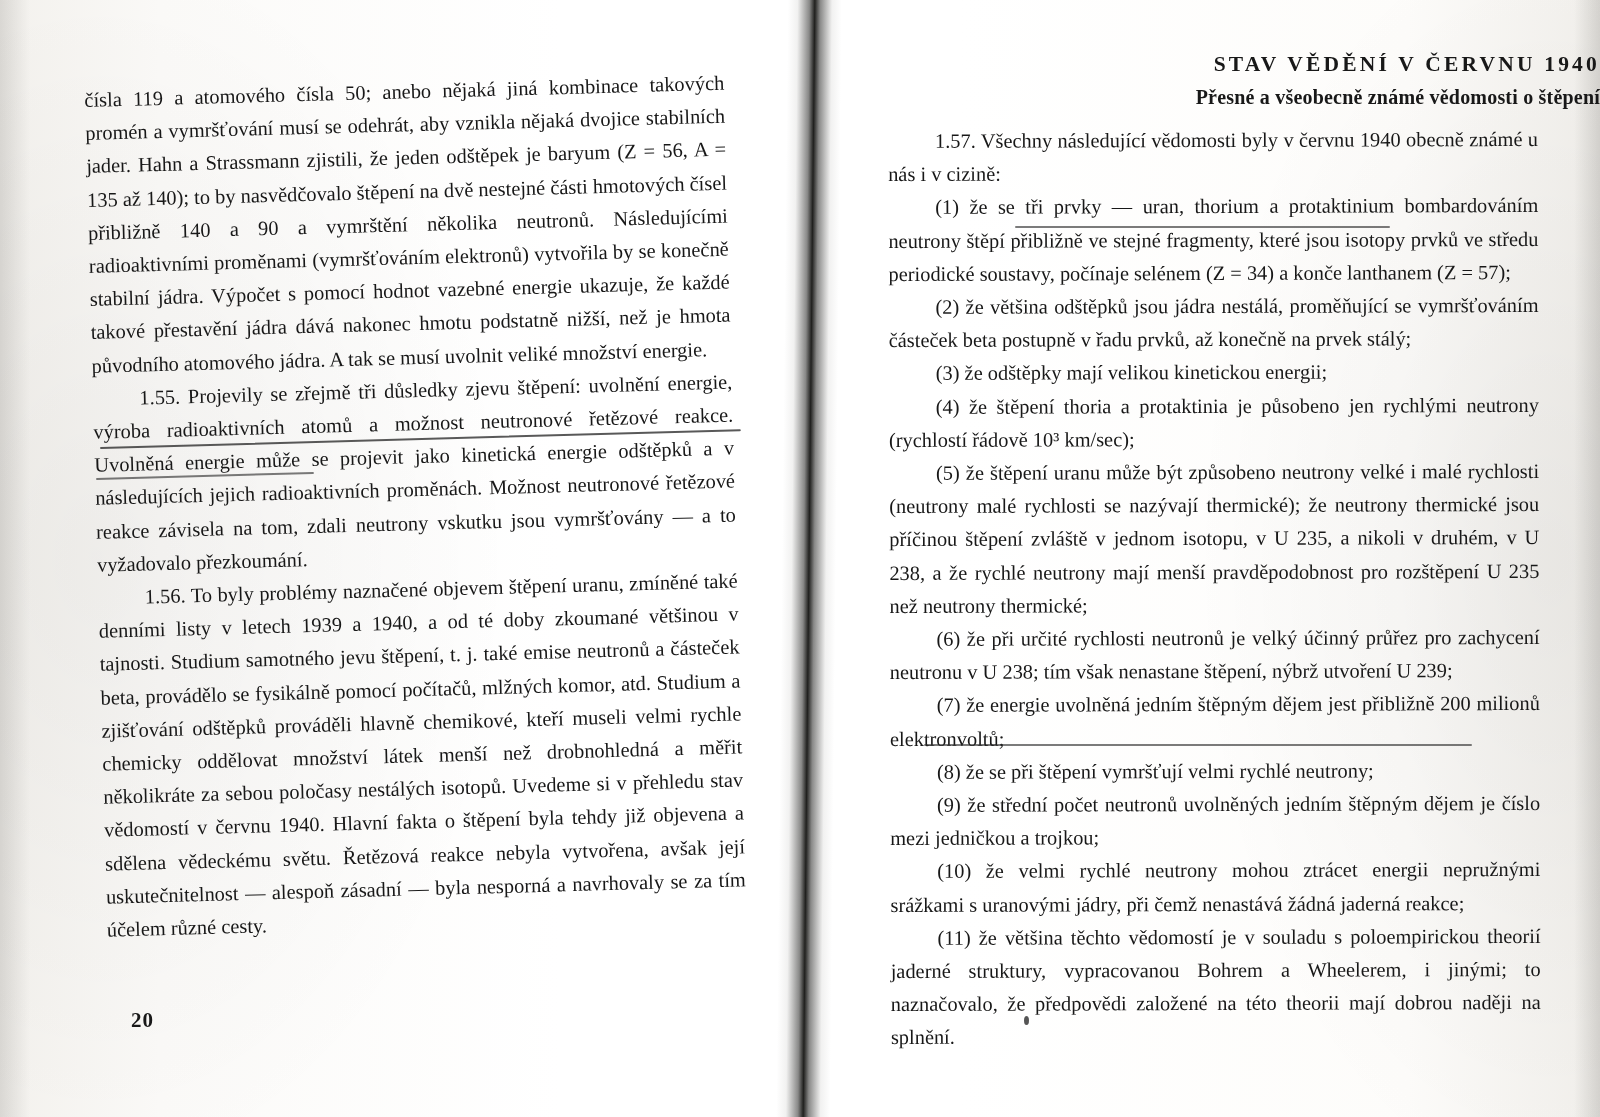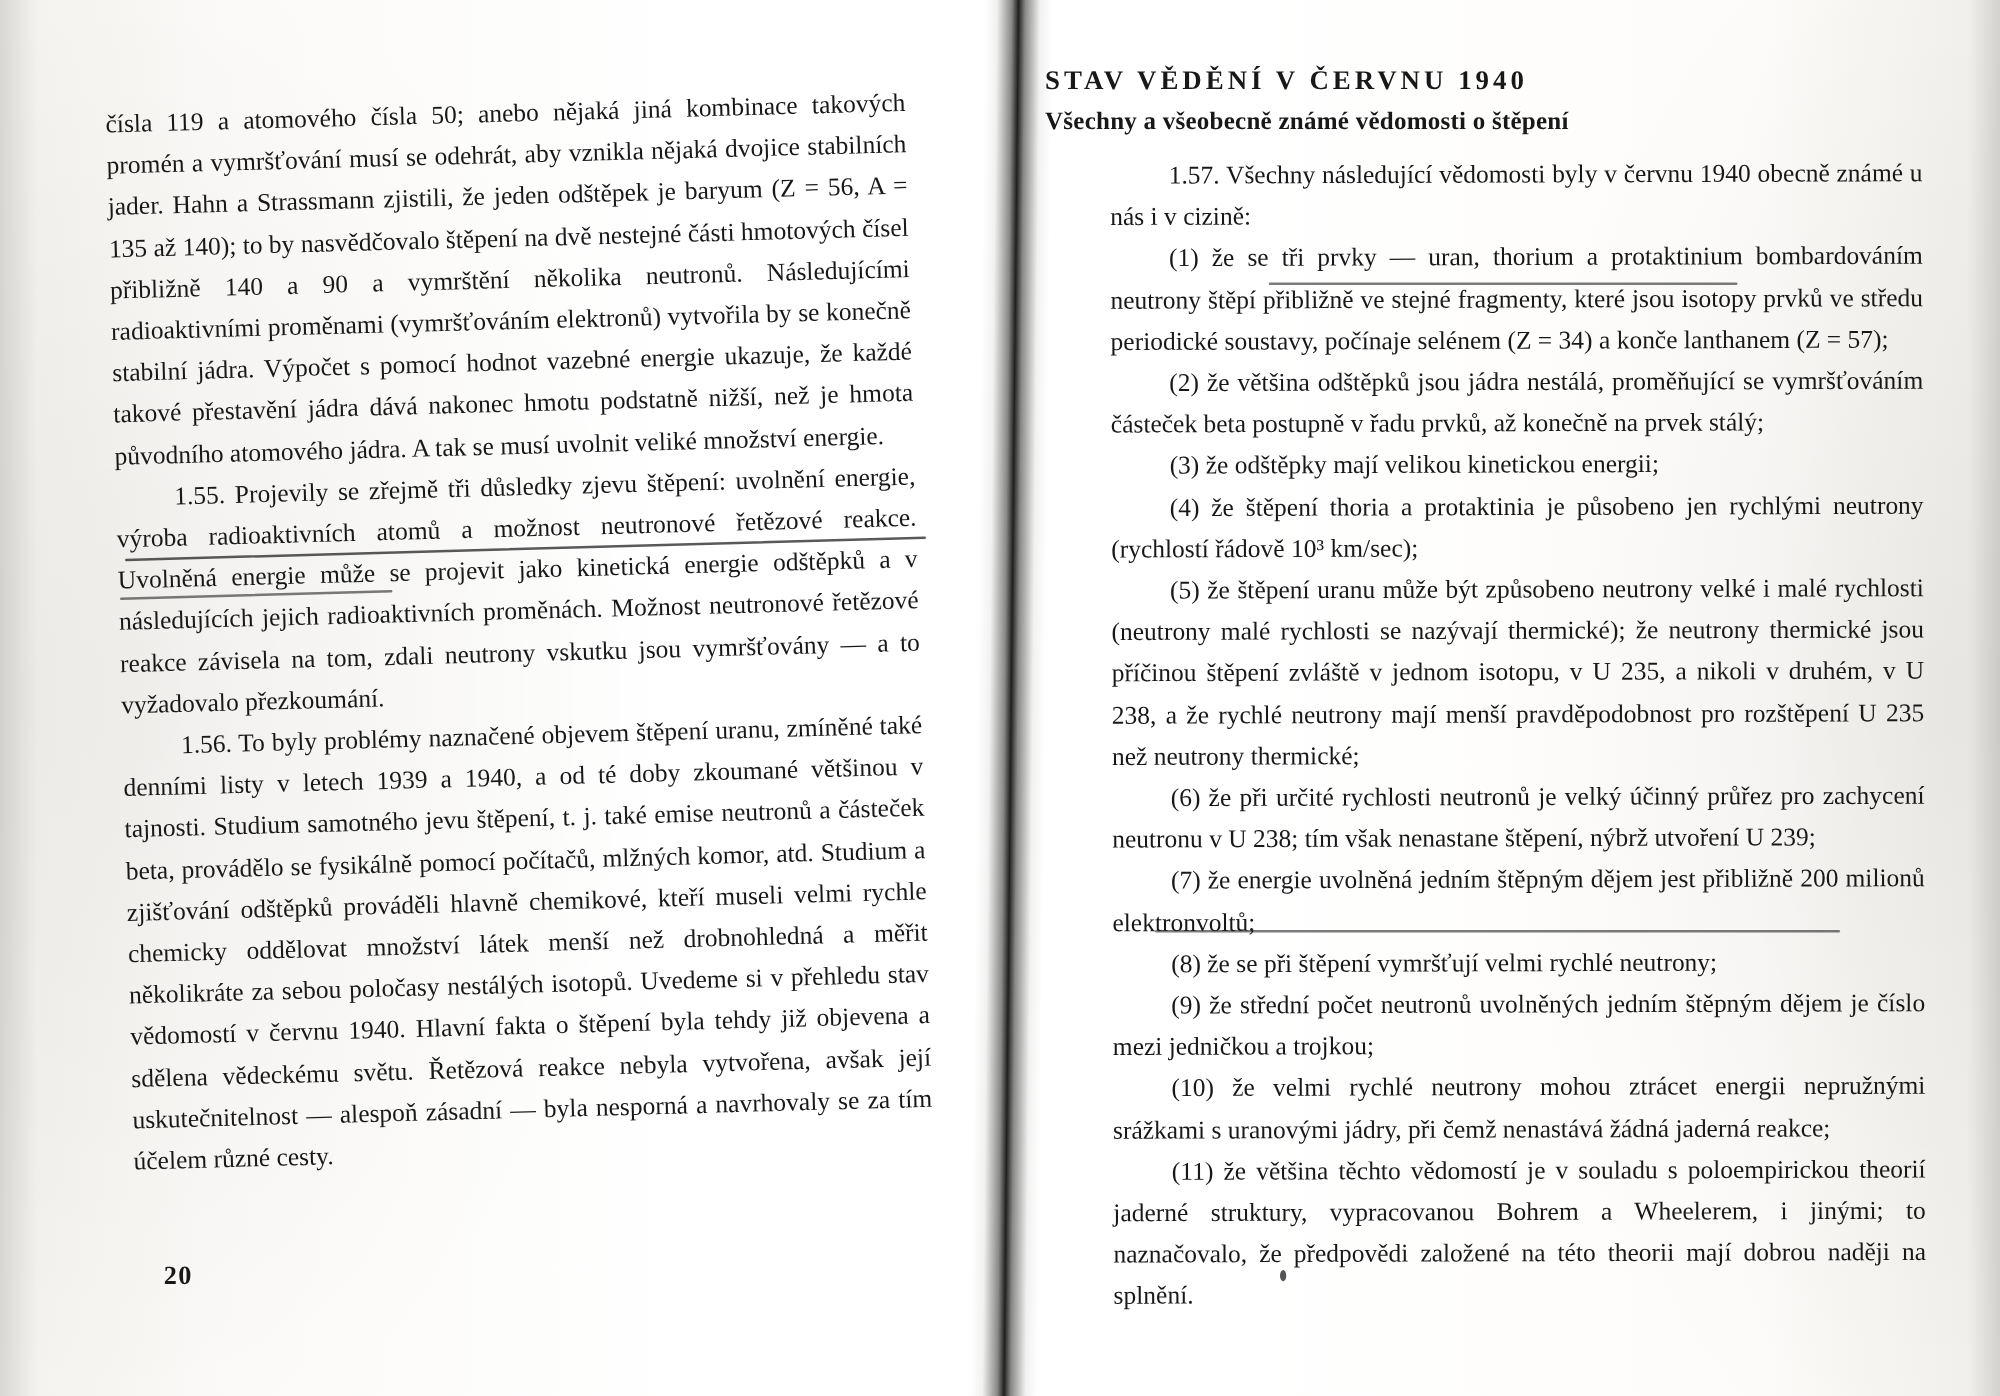--- a/index.html
+++ b/index.html
@@ -73,21 +73,21 @@
   }
   #left-body p { margin: 0; }
   #left-body p.indent { text-indent: 2.3em; }
 
   
   #right-head {
     position: absolute;
     left: 0;
     top: 52px;
     width: 764px;
-    text-align: left;
+    text-align: right;
   }
   #right-title {
     font-size: 21.5px;
     font-weight: bold;
     letter-spacing: 3.2px;
     margin-bottom: 9px;
   }
   #right-subtitle {
     font-size: 20px;
     font-weight: bold;
@@ -163,21 +163,21 @@
 
   <div class="folio" id="folio-left">20</div>
 </div>
 
 <div id="gutter" class="skew"></div>
 
 <div class="page" id="page-right">
 
   <div id="right-head">
     <div id="right-title">STAV VĚDĚNÍ V ČERVNU 1940</div>
-    <div id="right-subtitle">Všechny a všeobecně známé vědomosti o štěpení</div>
+    <div id="right-subtitle">Přesné a všeobecně známé vědomosti o štěpení</div>
   </div>
 
   <div class="textblock" id="right-body">
     <p class="indent">1.57. Všechny následující vědomosti byly v červnu 1940 obecně známé u nás i v cizině:</p>
     <p class="indent">(1) že se tři prvky — uran, thorium a protaktinium bombardováním neutrony štěpí přibližně ve stejné fragmenty, které jsou isotopy prvků ve středu periodické soustavy, počínaje selénem (Z = 34) a konče lanthanem (Z = 57);</p>
     <p class="indent">(2) že většina odštěpků jsou jádra nestálá, proměňující se vymršťováním částeček beta postupně v řadu prvků, až konečně na prvek stálý;</p>
     <p class="indent">(3) že odštěpky mají velikou kinetickou energii;</p>
     <p class="indent">(4) že štěpení thoria a protaktinia je působeno jen rychlými neutrony (rychlostí řádově 10³ km/sec);</p>
     <p class="indent">(5) že štěpení uranu může být způsobeno neutrony velké i malé rychlosti (neutrony malé rychlosti se nazývají thermické); že neutrony thermické jsou příčinou štěpení zvláště v jednom isotopu, v U 235, a nikoli v druhém, v U 238, a že rychlé neutrony mají menší pravděpodobnost pro rozštěpení U 235 než neutrony thermické;</p>
     <p class="indent">(6) že při určité rychlosti neutronů je velký účinný průřez pro zachycení neutronu v U 238; tím však nenastane štěpení, nýbrž utvoření U 239;</p>

